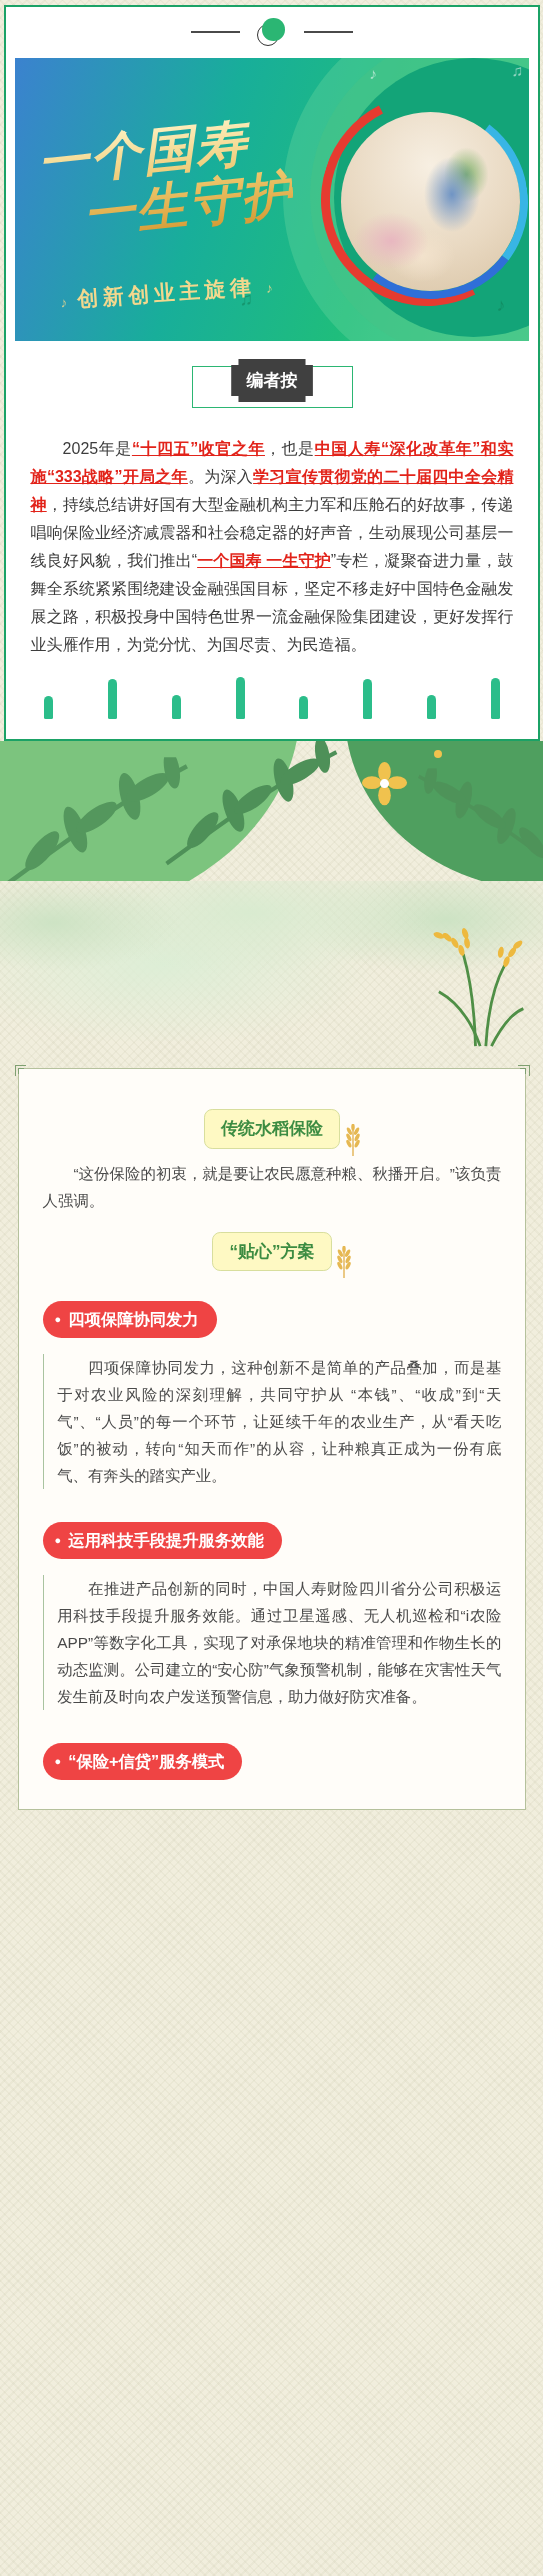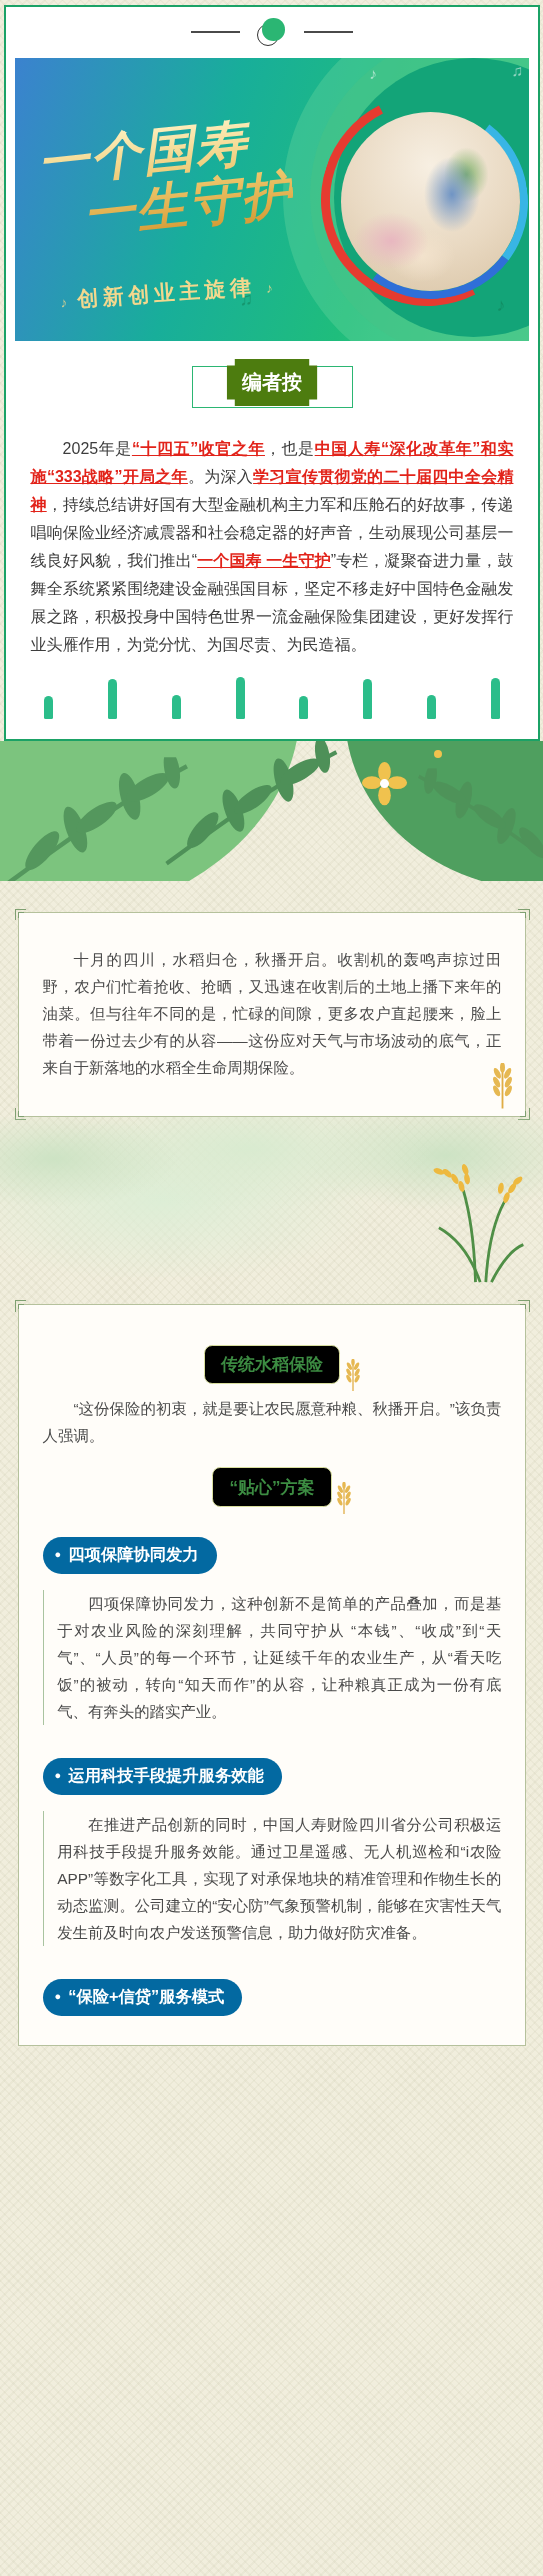--- a/index.html
+++ b/index.html
@@ -42,22 +42,22 @@
   .b-title .l2 { display:block; margin-left:40px; }
   .b-sub { position:absolute; left:45px; top:221px; transform:rotate(-4deg); color:#f2d88e; font-size:21px;
     font-weight:bold; letter-spacing:4.5px; }
   .b-sub .n { font-size:13.6px; letter-spacing:0; opacity:.8; }
   .mnote { position:absolute; color:rgba(255,255,255,.55); font-size:15.4px; }
   .mnote.m1 { left:355px; top:7.3px; } .mnote.m2 { left:497px; top:3.6px; }
   .mnote.m3 { left:225px; top:231px; color:rgba(16,115,76,.45); font-size:18px; }
   .mnote.m4 { left:482px; top:237px; color:rgba(16,115,76,.45); font-size:18px; }
   
   .note-box { width:161px; height:42px; margin:25px auto 0; border:0.9px solid #2bb673; position:relative; }
-  .note-badge { position:absolute; left:50%; top:-8.2px; transform:translateX(-50%); background:#4d7c0f; color:#fff;
-    font-size:20px; font-weight:bold; padding:10px 15.4px; white-space:nowrap;
+  .note-badge { position:absolute; left:50%; top:-8.2px; transform:translateX(-50%); background:#404040; color:#fff;
+    font-size:17px; font-weight:bold; padding:10px 15.4px; white-space:nowrap;
     clip-path:polygon(9% 0,91% 0,91% 14%,100% 14%,100% 86%,91% 86%,91% 100%,9% 100%,9% 86%,0 86%,0 14%,9% 14%); }
   .editor-p { margin:27px 25px 0; font-size:16px; line-height:28px; color:#3d3d3d; text-align:justify; text-indent:2em; }
   .editor-p .red { color:#e2231a; font-weight:bold;text-decoration:underline; }
   .eq { display:flex; justify-content:space-between; align-items:flex-end; height:42px; margin:18px 38px 20px; }
   .eq i { width:9px; background:#2bbd8a; border-radius:5.4px 5.4px 1.8px 1.8px; }
   
   .leaf-band { position:relative; height:140px; overflow:hidden; }
   .blob-l { position:absolute; left:-63px; top:-45px; width:363px; height:227px; background:#7cc47e;
     border-radius:0 0 75% 20% / 0 0 95% 40%; }
   .blob-r { position:absolute; right:-73px; top:-36px; width:272px; height:186px; background:#4f9f5f;
@@ -78,23 +78,23 @@
   
   .mountains { position:relative; height:160px; margin:0 -18px; overflow:visible;
     background:
       radial-gradient(172px 68px at 10% 26%, #cde3c4 0%, rgba(205,227,196,0) 72%),
       radial-gradient(254px 86px at 46% 20%, #d9ebd0 0%, rgba(217,235,208,0) 72%),
       radial-gradient(208px 77px at 82% 24%, #cde3c4 0%, rgba(205,227,196,0) 72%),
       radial-gradient(290px 109px at 30% 52%, #ddeed6 0%, rgba(221,238,214,0) 75%); }
   .rice-r { position:absolute; right:14.5px; bottom:-7.3px; width:109px; height:122px; }
   
   .tag { display:block; width:max-content; margin:18px auto 8px; position:relative; border:0.9px solid #d8de9d;
-    border-radius:8.2px; background:#000000; color:#3c8c42; font-weight:bold; font-size:17px; padding:7.3px 16.3px; }
+    border-radius:8.2px; background:#fef9c3; color:#3c8c42; font-weight:bold; font-size:17px; padding:7.3px 16.3px; }
   .tag .wheat-ico { position:absolute; right:-24.5px; bottom:-9px; width:22px; height:33px; }
-  .pill { display:inline-block; background:#0369a1; color:#fff; font-weight:bold; font-size:16.3px;
+  .pill { display:inline-block; background:#ef4444; color:#fff; font-weight:bold; font-size:16.3px;
     padding:7.3px 18px 7.3px 11.8px; border-radius:22px; margin:22px 0 5.4px; }
   .pill .dot { font-size:11px; margin-right:7.3px; vertical-align:1.8px; }
   .barred { border-left:1.8px solid #a9c3a0; padding-left:13.6px; margin:7.3px 0 3.6px; }
   .box-main { margin-top:27px; }
 </style>
 </head>
 <body>
 
 <svg width="0" height="0" style="position:absolute">
   <symbol id="sym-wheat" viewBox="0 0 40 64">
@@ -214,30 +214,20 @@
           <ellipse cx="26" cy="38" rx="7" ry="11"></ellipse>
           <ellipse cx="12" cy="24" rx="11" ry="7"></ellipse>
           <circle cx="26" cy="25" r="5" fill="#fff"></circle>
         </g>
     </svg>
     <span class="svg-abs" style="right:102px;top:9px;width:8.2px;height:8.2px;border-radius:50%;background:#f0c24e"></span>
   </div>
 
   <div class="main">
 
-    <div class="frame box-intro">
-      <span class="corner c-tl"></span>
-        <span class="corner c-tr"></span>
-      <span class="corner c-bl"></span>
-        <span class="corner c-br"></span>
-      <p class="p">十月的四川，水稻归仓，秋播开启。收割机的轰鸣声掠过田野，农户们忙着抢收、抢晒，又迅速在收割后的土地上播下来年的油菜。但与往年不同的是，忙碌的间隙，更多农户直起腰来，脸上带着一份过去少有的从容——这份应对天气与市场波动的底气，正来自于新落地的水稻全生命周期保险。</p>
-      <svg class="wheat-br" viewBox="0 0 34 52" width="31" height="47">
-          <use href="#sym-wheat"></use>
-        </svg>
-    </div>
 
     <div class="mountains">
       <svg class="rice-r" viewBox="0 0 120 135" width="109" height="122">
           <use href="#sym-rice"></use>
         </svg>
     </div>
 
     <div class="frame box-main">
       <span class="corner c-tl"></span><span class="corner c-tr"></span>
       

